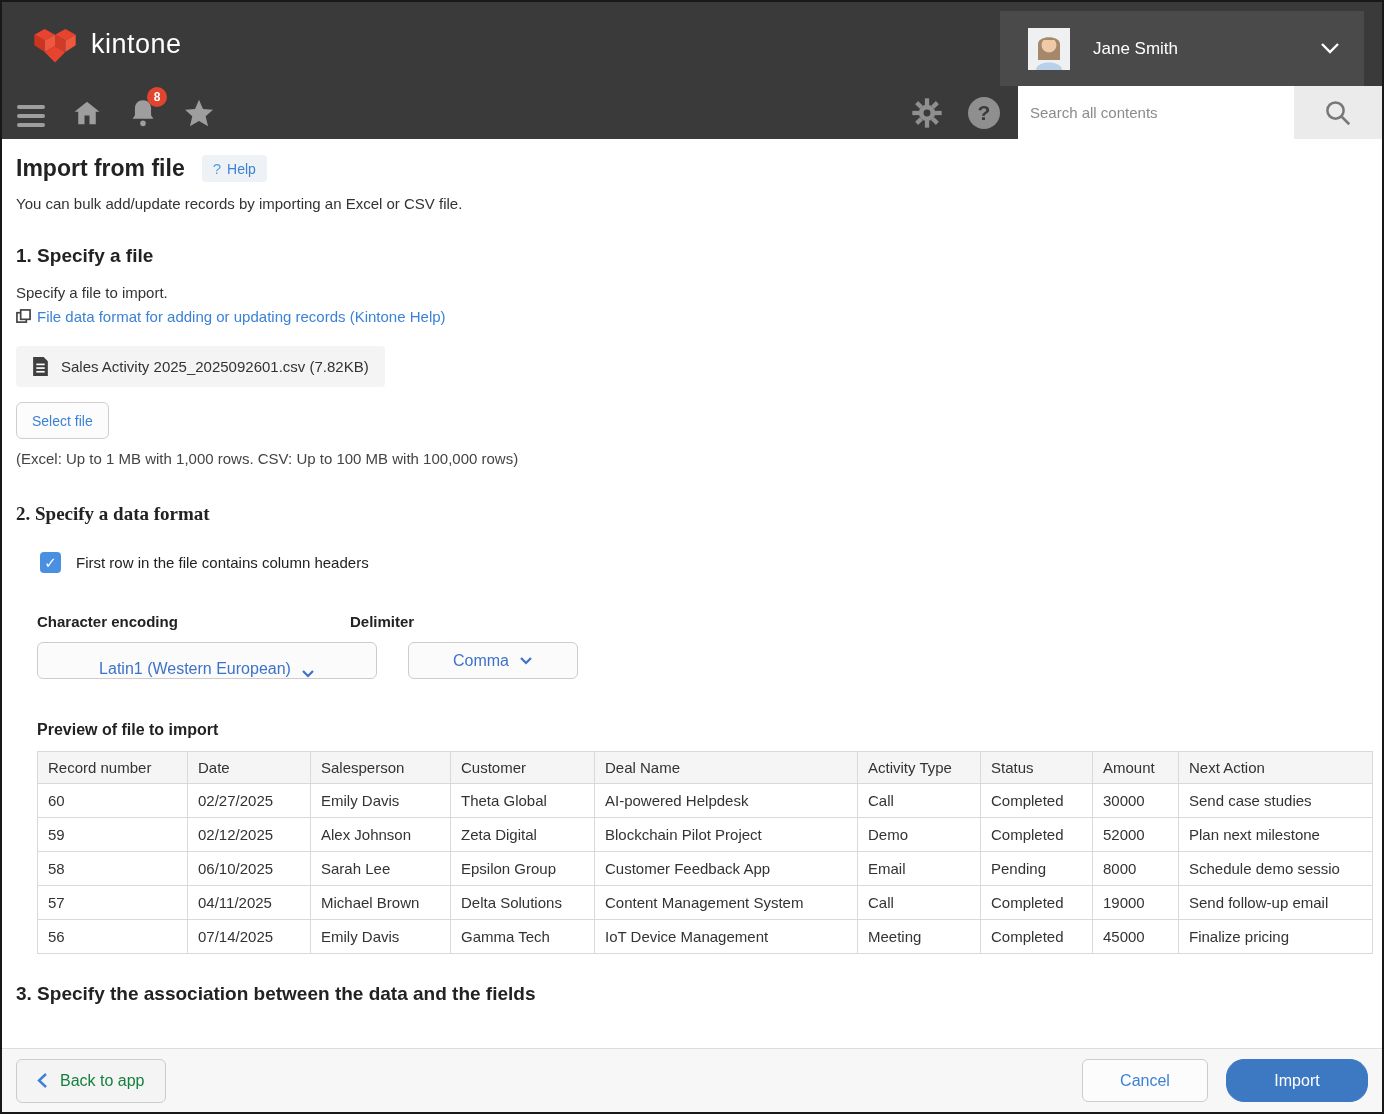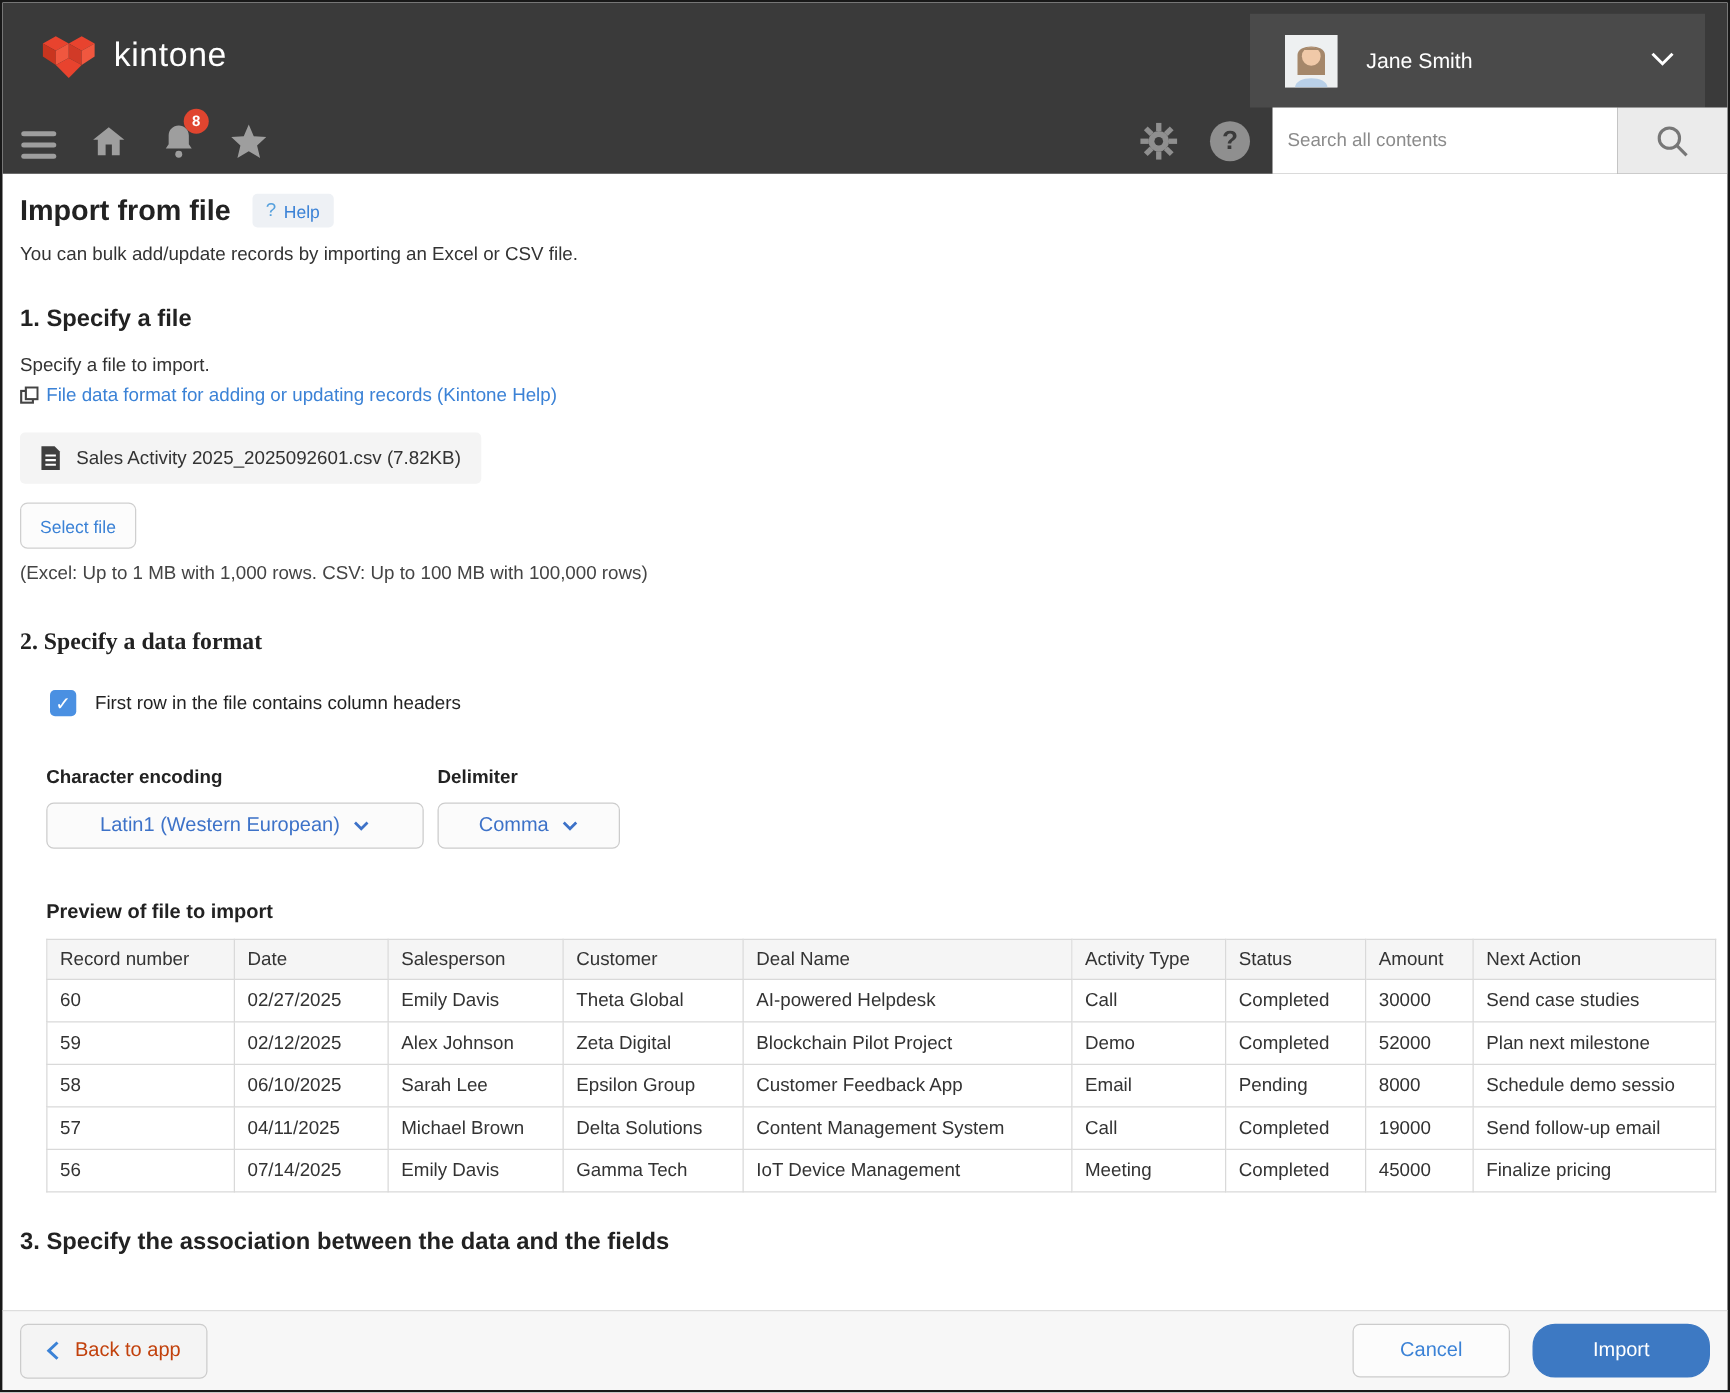--- a/index.html
+++ b/index.html
@@ -81,41 +81,41 @@
   .checkbox-label { font-size: 15px; color: #222; }
   .fmt-labels { display: flex; margin: 40px 0 0 21px; }
   .fmt-labels .lbl { font-size: 15px; font-weight: bold; color: #222; }
   .fmt-labels .lbl1 { width: 313px; }
   .dropdown-row { display: flex; margin: 12px 0 0 21px; gap: 11px; }
   .dropdown {
     height: 37px; background: #fbfbfb; border: 1px solid #cccccc; border-radius: 6px;
     display: inline-flex; align-items: center; justify-content: center; gap: 10px;
     color: #3d72c8; font-size: 16px; cursor: pointer; font-family: inherit;
   }
-  .dd-encoding { width: 302px; }
-  .dd-delimiter { width: 146px; }
+  .dd-encoding { width: 340px; align-items: flex-end; }
+  .dd-delimiter { width: 170px; margin-left: 20px; }
   .preview-h { font-size: 16px; font-weight: bold; color: #222; margin: 42px 0 0 21px; }
   table { border-collapse: collapse; margin: 12px 0 0 21px; table-layout: fixed; width: 1335px; border-radius: 13px; }
   th, td {
     border: 1px solid #d9d9d9; font-size: 15px; color: #333; text-align: left;
     white-space: nowrap; overflow: hidden; font-weight: normal;
   }
   th { background: #f5f5f5; padding: 7px 10px; }
   td { background: #ffffff; padding: 8px 10px; }
   .sec3-h { margin-top: 29px; }
   
   .footer {
     position: absolute; left: 0; right: 0; bottom: 0; height: 64px;
     background: #f7f7f7; border-top: 1px solid #dddddd;
     display: flex; align-items: center; padding: 0 14px;
   }
   .back-btn {
     height: 44px; padding: 0 20px; background: #f4f4f4; border: 1px solid #cccccc;
     border-radius: 6px; display: inline-flex; align-items: center; gap: 12px;
-    color: #c2410c; font-size: 16px; cursor: pointer; font-family: inherit; justify-content: center;
+    color: #15803d; font-size: 16px; cursor: pointer; font-family: inherit; justify-content: center;
   }
   .footer-spacer { flex: 1; }
   .cancel-btn {
     width: 126px; height: 43px; background: #fcfcfc; border: 1px solid #cccccc;
     border-radius: 6px; color: #3b82d6; font-size: 16px; cursor: pointer; font-family: inherit;
   }
   .import-btn {
     width: 142px; height: 43px; background: #3d79c3; border: 1px solid #3d79c3;
     border-radius: 18px; color: #ffffff; font-size: 16px; cursor: pointer;
     margin-left: 18px; font-family: inherit;

